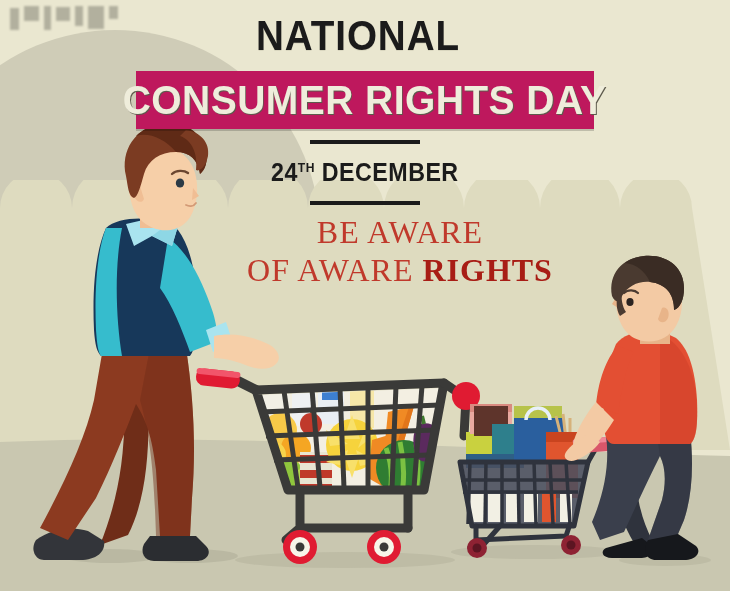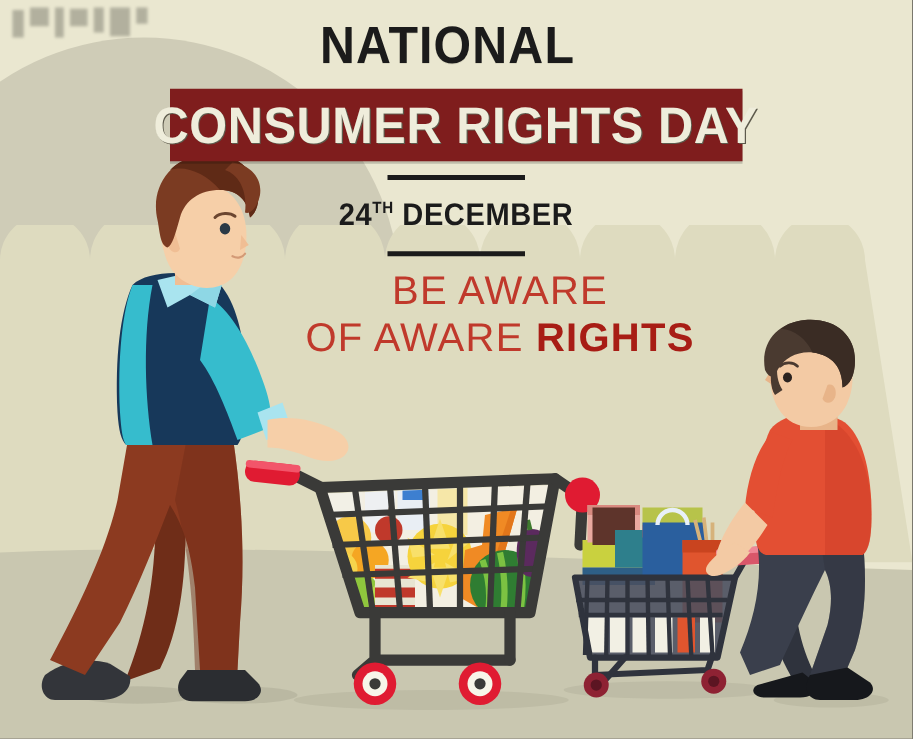--- a/index.html
+++ b/index.html
@@ -40,21 +40,21 @@
   }
   .national{
     margin-top:12px;
     font-family:"Liberation Sans Narrow","Liberation Sans",sans-serif;
     font-weight:bold;font-size:42px;letter-spacing:1px;color:#1b1b1b;
     transform:scaleX(.92);
     text-shadow:0 1px 0 #d9d6bf;
   }
   .banner{
     position:absolute;left:136px;top:71px;width:458px;height:58px;
-    background:#7f1d1d;
+    background:#be185d;
     box-shadow:0 2px 0 rgba(0,0,0,.18);
     display:flex;align-items:center;justify-content:center;
   }
   .banner span{
     font-family:"Liberation Sans Narrow","Liberation Sans",sans-serif;
     font-weight:bold;font-size:41px;letter-spacing:.5px;color:#efeddb;
     transform:scaleX(.95);white-space:nowrap;
     text-shadow:1px 1px 0 #5d5a4c;
   }
   .dateline{
@@ -65,21 +65,21 @@
   .date-txt{
     font-family:"Liberation Sans Narrow","Liberation Sans",sans-serif;
     font-weight:bold;font-size:25px;color:#1b1b1b;letter-spacing:.5px;
     transform:scaleX(.93);white-space:nowrap;
   }
   .date-txt sup{font-size:13px;vertical-align:super;}
 
   
   .slogan{
     position:absolute;left:220px;top:214px;width:360px;text-align:center;
-    font-family:Liberation Sans, sans-serif;
+    font-family:Liberation Serif, serif;
     line-height:1.18;
   }
   .slogan .l1{font-size:32px;color:#c0392b;letter-spacing:1px;}
   .slogan .l2{font-size:32px;color:#c0392b;letter-spacing:1px;}
   .slogan .l2 b{color:#a81d15;font-weight:bold;text-align:right;}
 
   
   .art{position:absolute;left:0;top:0;width:730px;height:591px;}
 </style>
 </head>

